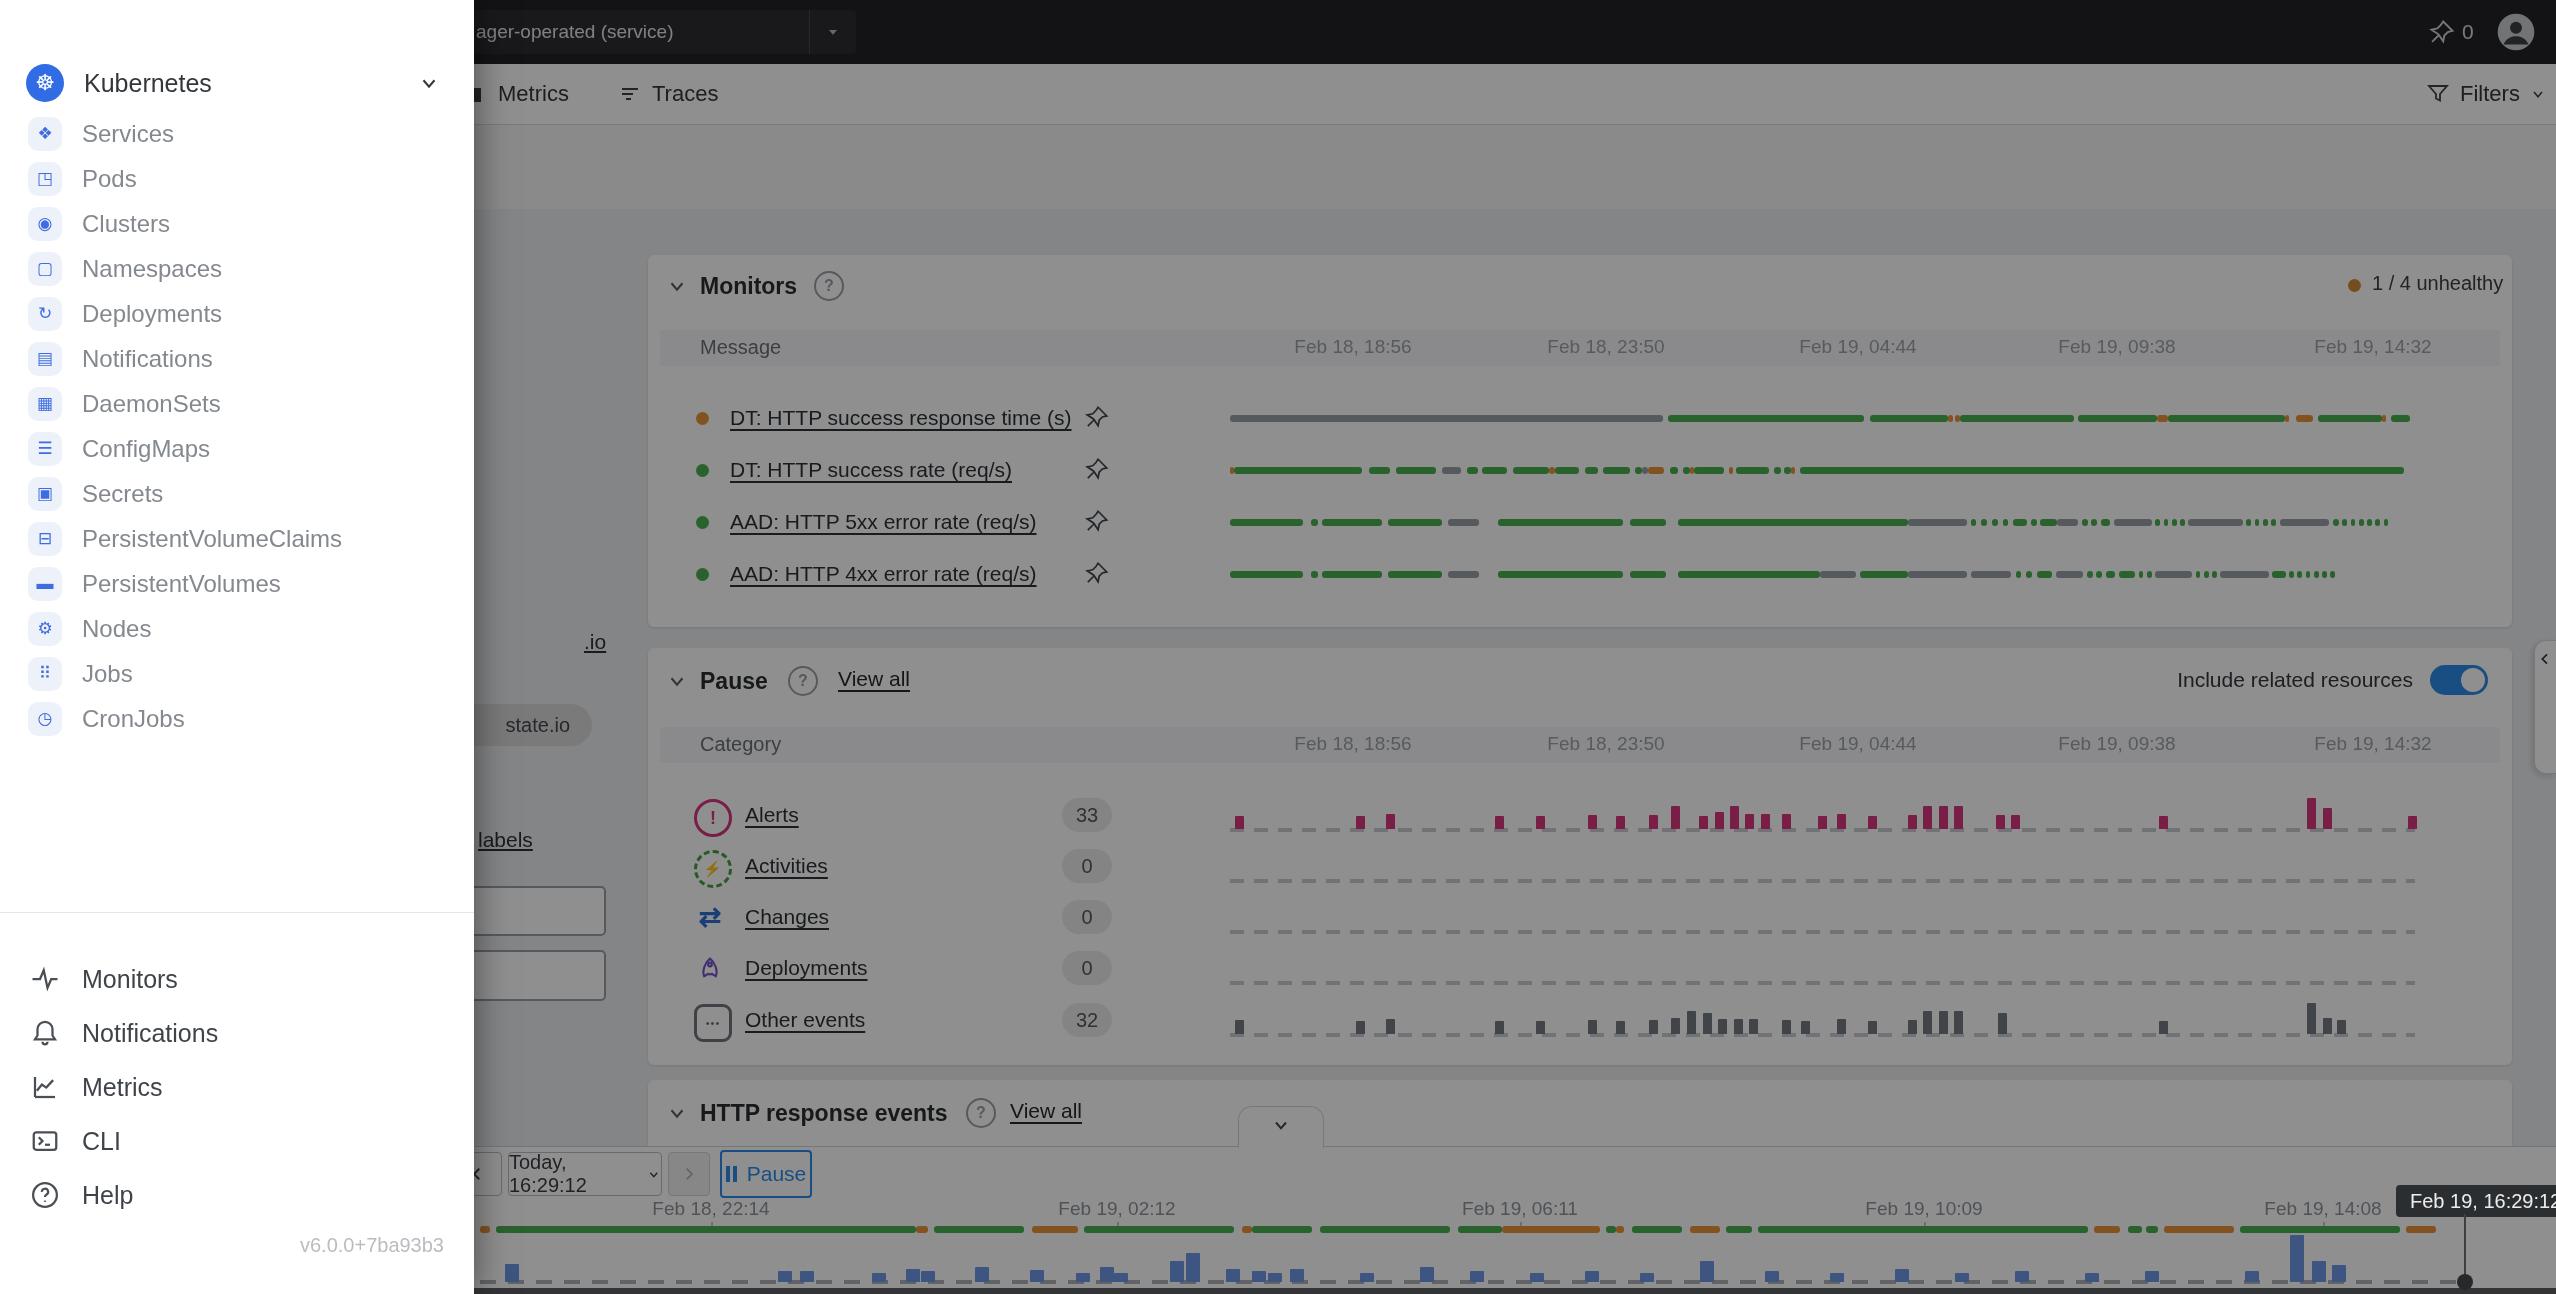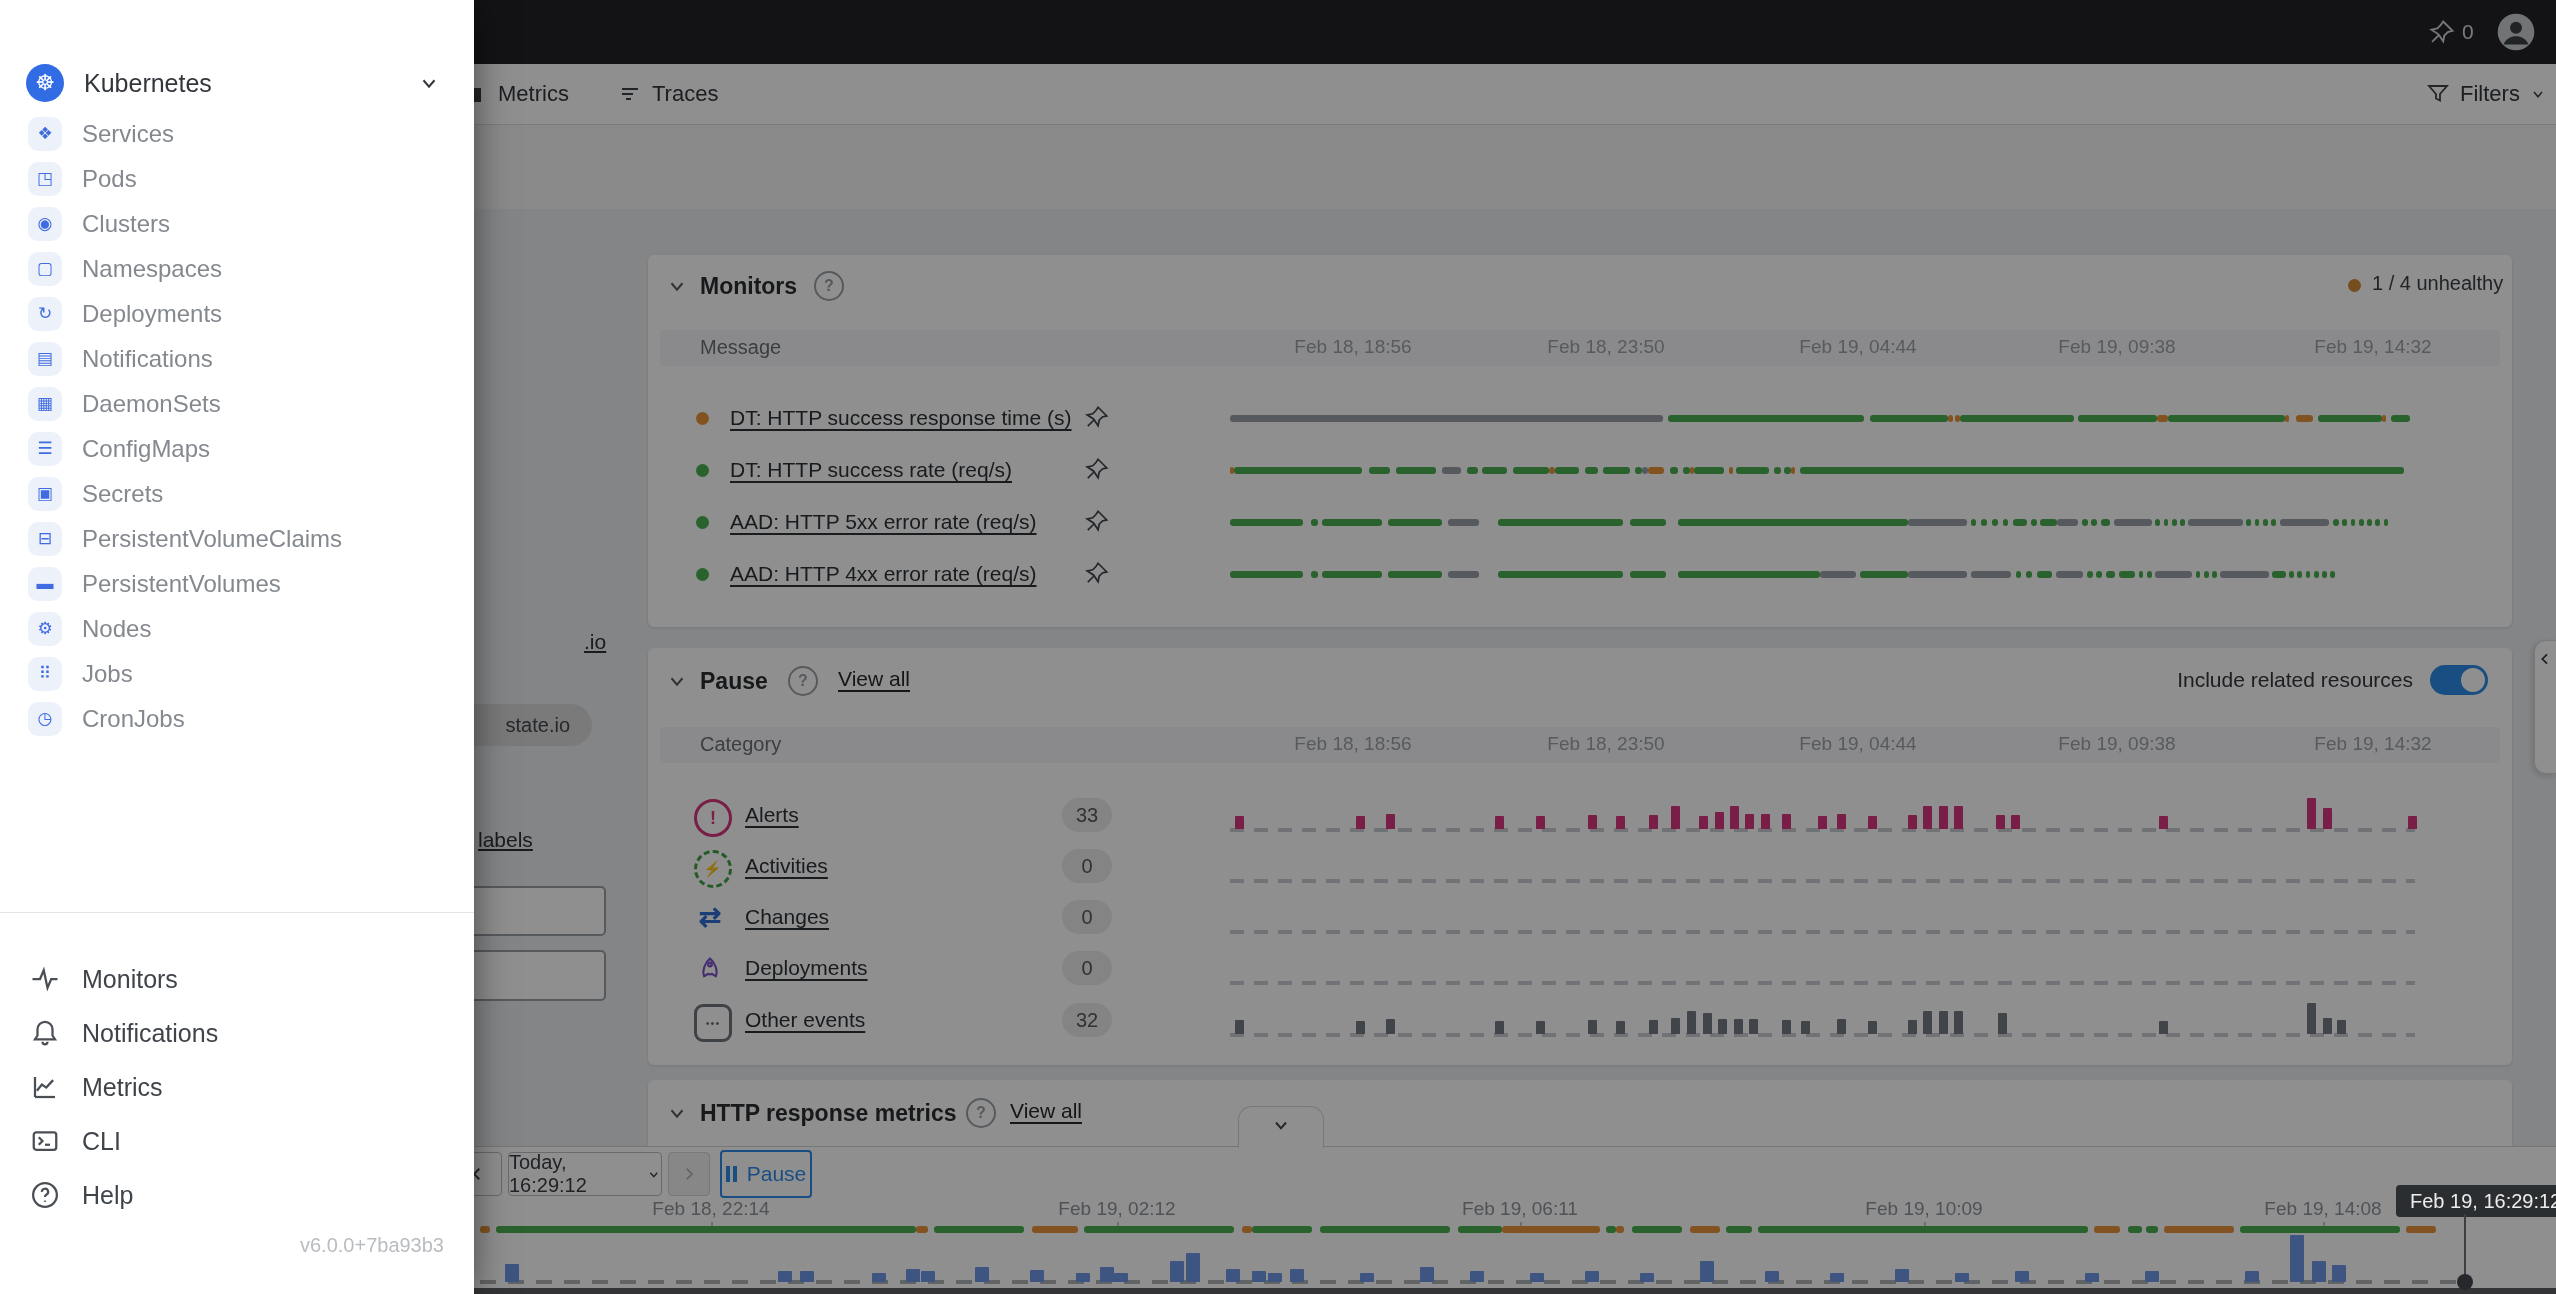--- a/index.html
+++ b/index.html
@@ -67,20 +67,28 @@
   .d-item-lg{display:flex;align-items:center;height:54px;padding-left:30px;gap:22px;}
   .d-item-lg-label{font-size:25px;color:#3f444a;}
   svg{display:block;}
 </style>
 </head>
 <body>
 
 <div id="app">
 
   <div id="topbar">
+    <div id="entity-btn">
+      <span id="entity-label">ager-operated (service)</span>
+      <span id="entity-caret">
+        <svg width="16" height="16" viewBox="0 0 24 24" fill="currentColor">
+            <path d="M6 9l6 7 6-7z"></path>
+          </svg>
+      </span>
+    </div>
     <span class="abs" style="left:2428px;top:18px;color:#d4d4d8;">
       <svg width="28" height="28" viewBox="0 0 24 24" fill="none" stroke="currentColor" stroke-width="1.6">
           <path d="M13 3l8 8-4 1-3 3-1 5-4-6-6-4 5-1 3-3z"></path>
           <line x1="9" y1="15" x2="3.5" y2="20.5"></line>
         </svg>
     </span>
     <span id="pin-count">0</span>
     <span class="abs" style="left:2496px;top:12px;">
       <svg width="40" height="40" viewBox="0 0 24 24">
           <circle cx="12" cy="12" r="11" fill="#c9cdd1"></circle>
@@ -525,21 +533,21 @@
         </div>
       </div>
   </div>
 
   <div class="card" style="left:648px;top:1080px;width:1864px;height:70px;border-radius:6px 6px 0 0;">
     <div class="abs" style="left:18px;top:22px;">
       <svg width="22" height="22" viewBox="0 0 24 24" stroke="#565b61" stroke-width="2.2" fill="none">
           <polyline points="6 9 12 16 18 9"></polyline>
         </svg>
     </div>
-    <span class="abs section-title" style="left:52px;top:20px;">HTTP response metrics</span>
+    <span class="abs section-title" style="left:52px;top:20px;">HTTP response events</span>
     <span class="abs help-circle" style="left:318px;top:18px;">?</span>
     <span class="abs" style="left:362px;top:19px;font-size:21px;color:#26292c;text-decoration:underline;text-underline-offset:4px;">View all</span>
   </div>
 
   <div class="abs" style="left:2534px;top:640px;width:22px;height:132px;background:#fff;border:1px solid #d4d7da;border-right:none;border-radius:12px 0 0 12px;box-shadow:-2px 2px 6px rgba(0,0,0,.15);">
     <svg class="abs" style="left:2px;top:10px;" width="16" height="16" viewBox="0 0 24 24" stroke="#33373c" stroke-width="2.6" fill="none">
         <polyline points="15 5 8 12 15 19"></polyline>
       </svg>
   </div>
 

